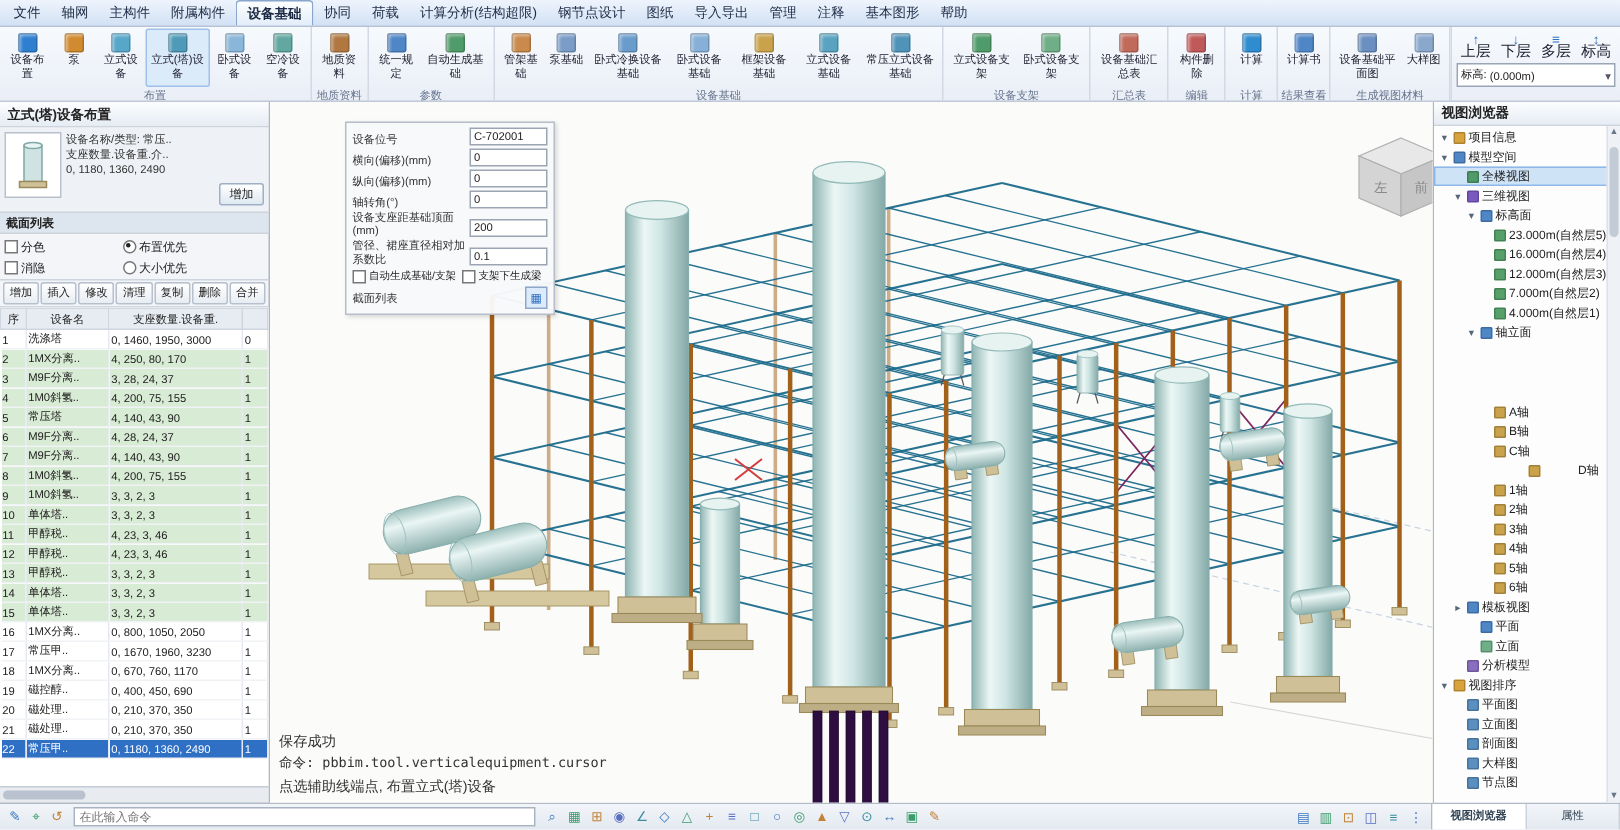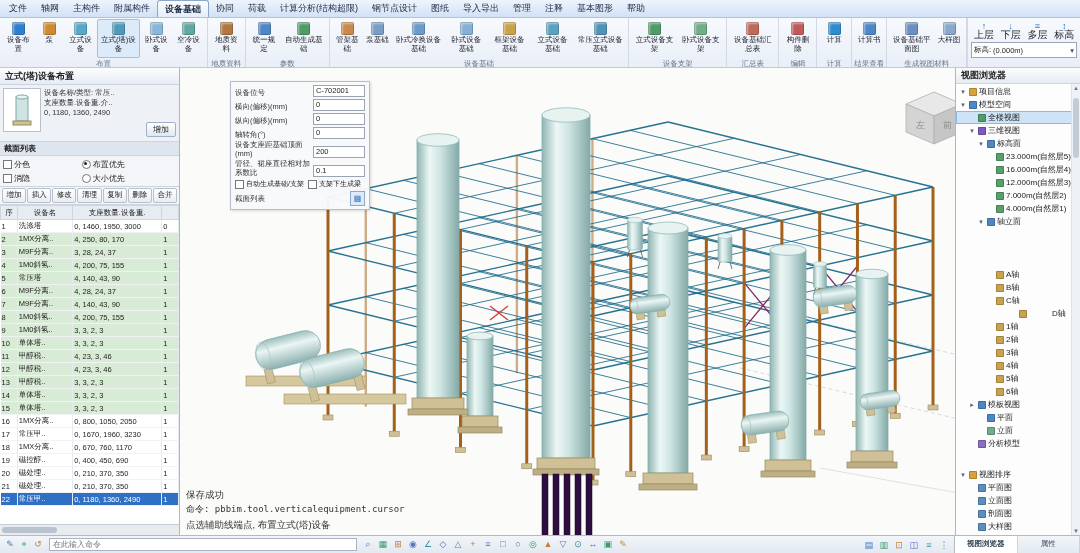--- a/index.html
+++ b/index.html
@@ -873,21 +873,21 @@
             <div class="tree-row" style="padding-left: 21px;">
               <span class="tg"></span>
               <span class="tico" style="background: rgb(111, 174, 134);"></span>
               <span>立面</span>
             </div>
             <div class="tree-row" style="padding-left: 12px;">
               <span class="tg"></span>
               <span class="tico" style="background: rgb(138, 111, 192);"></span>
               <span>分析模型</span>
             </div>
-            <div class="tree-row" style="padding-left: 3px; margin-top: 18px;">
+            <div class="tree-row" style="padding-left: 3px;">
               <span class="tg">▾</span>
               <span class="tico" style="background: rgb(217, 163, 60);"></span>
               <span>视图排序</span>
             </div>
             <div class="tree-row" style="padding-left: 12px;">
               <span class="tg"></span>
               <span class="tico" style="background: rgb(90, 143, 192);"></span>
               <span>平面图</span>
             </div>
             <div class="tree-row" style="padding-left: 12px;">

